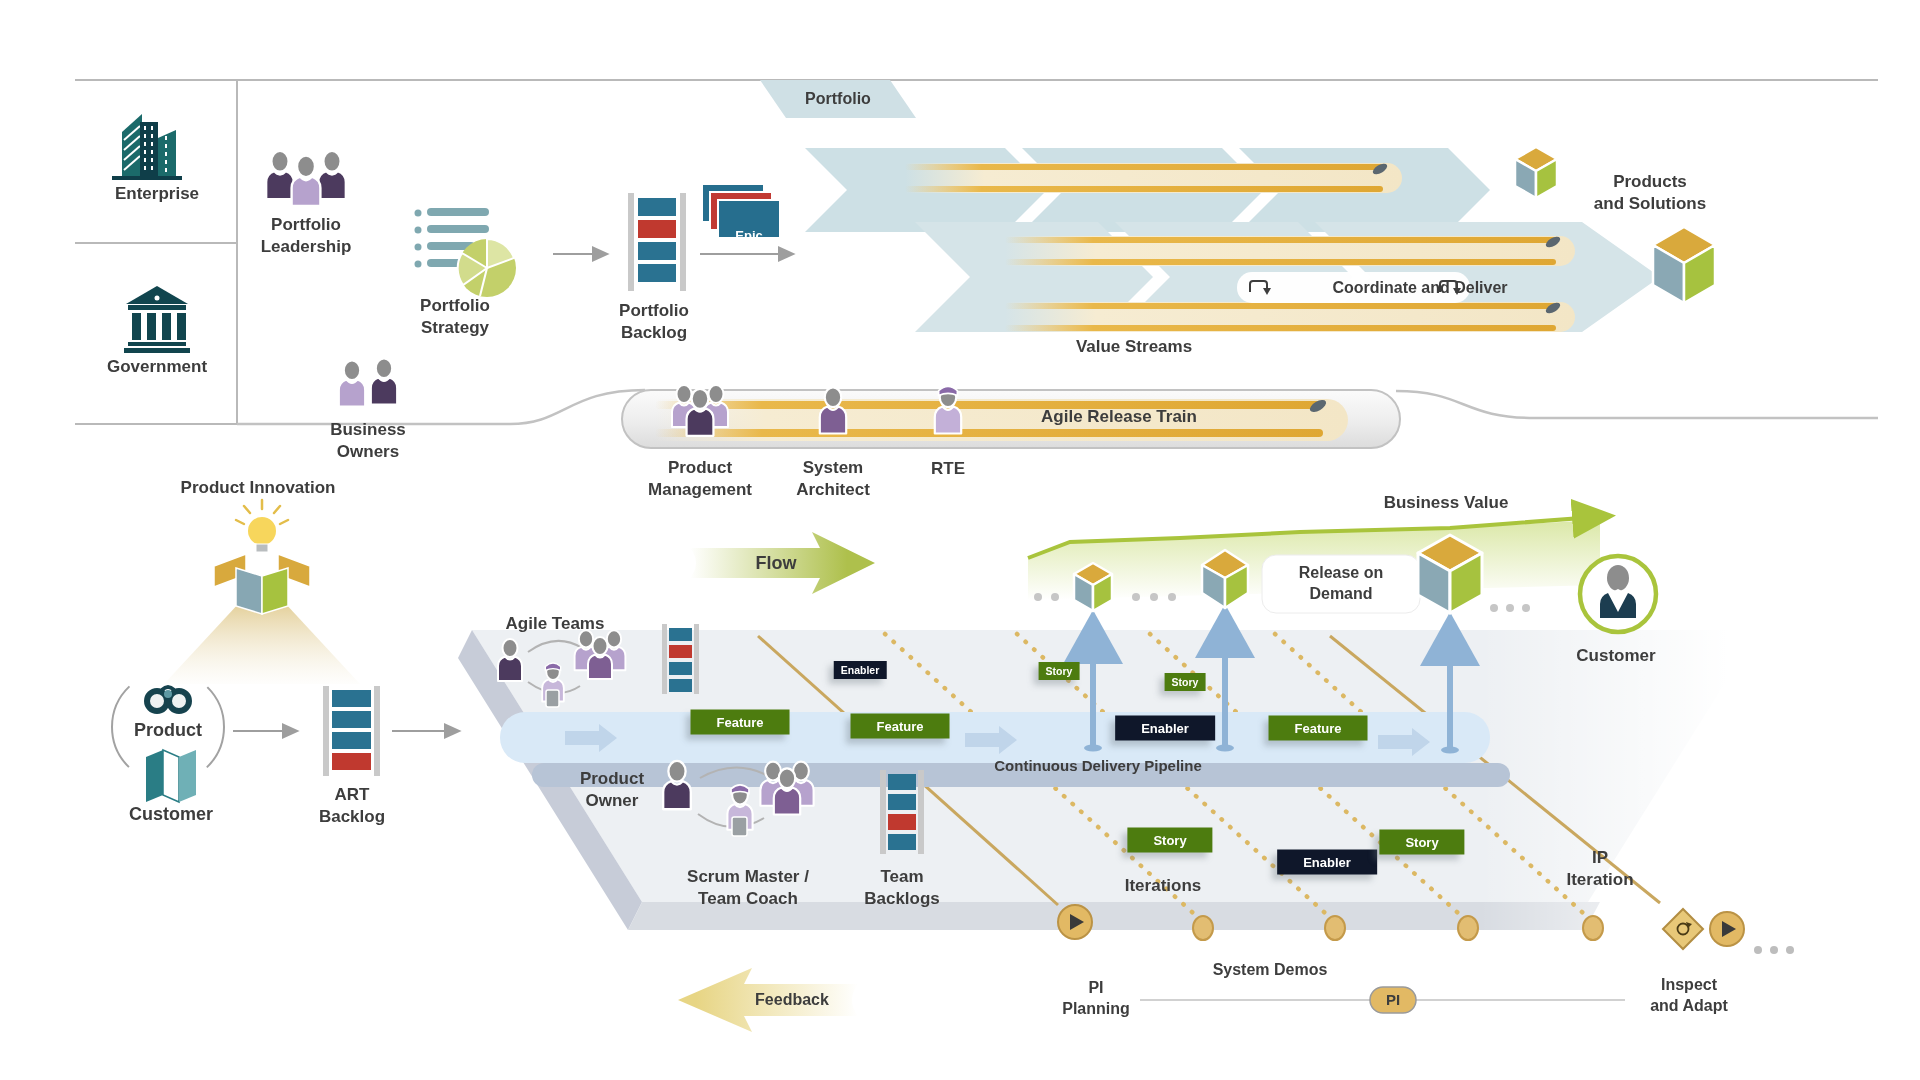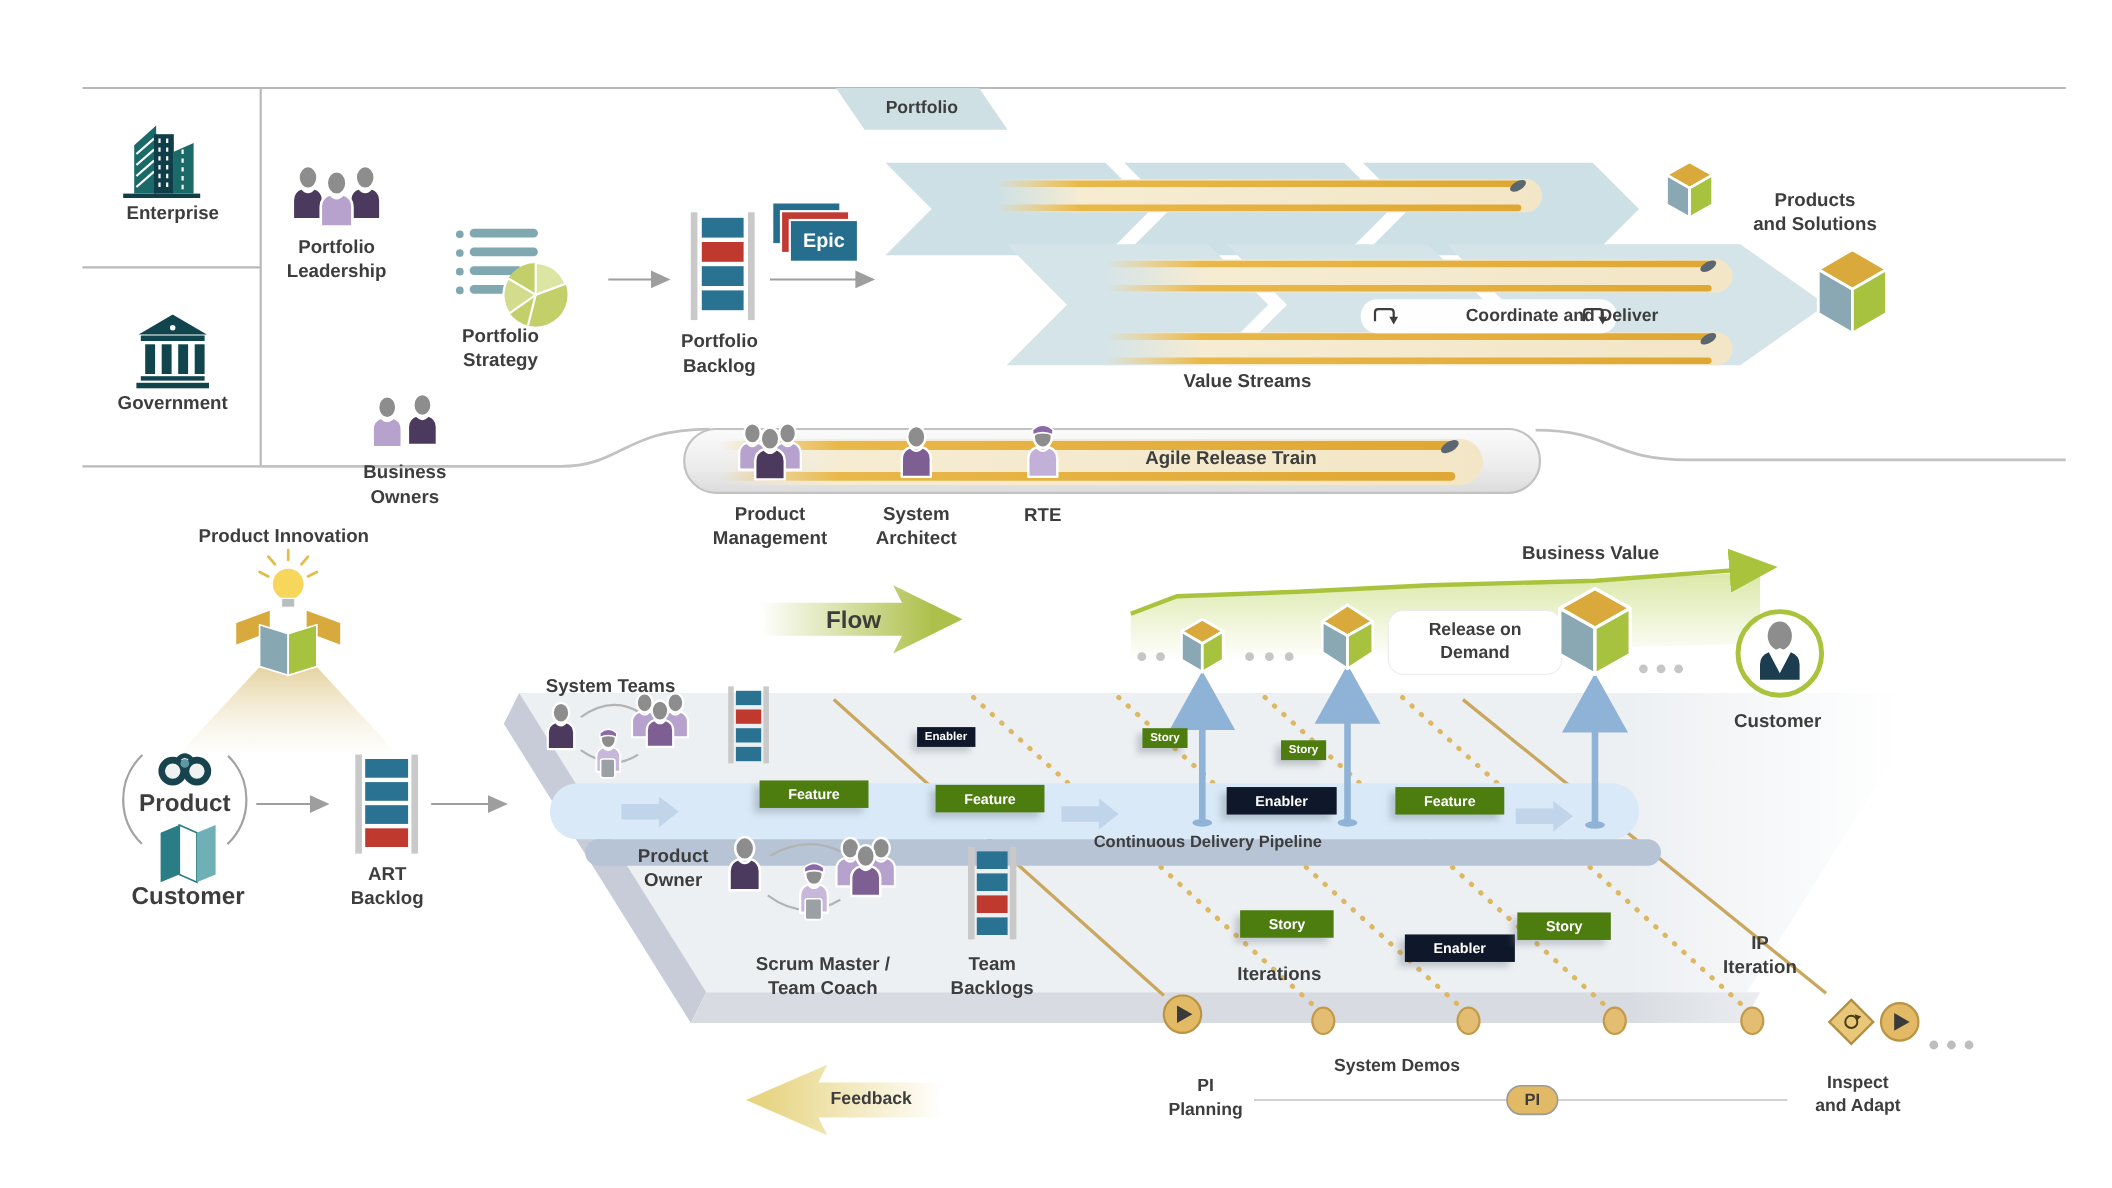--- a/index.html
+++ b/index.html
@@ -1,20 +1,20 @@
 <!DOCTYPE html>
 <html><head>
 <meta charset="utf-8">
 <style>
   html,body{margin:0;padding:0;background:#fff;}
   #stage{position:relative;width:1920px;height:1052px;background:#fff;overflow:hidden;
          font-family:"Liberation Sans",sans-serif;}
   #bg{position:absolute;left:0;top:0;}
   .lb{position:absolute;transform:translate(-50%,-50%);font:700 17px/1.3 "Liberation Sans",sans-serif;
-      color:#3d3d3d;text-align:center;white-space:pre;z-index:5;}.s15{font-size:15px}.s16{font-size:16px}.s18{font-size:22px}
+      color:#3d3d3d;text-align:center;white-space:pre;z-index:5;}.s15{font-size:15px}.s16{font-size:16px}.s18{font-size:18px}
   .white{color:#fff;}
   .chip{position:absolute;transform:translate(-50%,-50%);color:#fff;
         font:700 13px "Liberation Sans",sans-serif;padding:5px 26px;white-space:nowrap;z-index:6;
         box-shadow:-5px 5px 6px rgba(110,120,130,.35);}
   .chip.blue{background:#4d7c0f}.chip.red{background:#0f172a}
   .chip.sm{font-size:10.5px;padding:3px 7px}
 </style>
 </head>
 <body>
 
@@ -414,40 +414,40 @@
 
 <div class="lb" style="left:838px;top:99px;font-size:16px">Portfolio</div>
 <div class="lb" style="left:157px;top:194px">Enterprise</div>
 <div class="lb" style="left:157px;top:367px">Government</div>
 <div class="lb" style="left:306px;top:236px">Portfolio
 Leadership</div>
 <div class="lb" style="left:455px;top:317px">Portfolio
 Strategy</div>
 <div class="lb" style="left:654px;top:322px">Portfolio
 Backlog</div>
-<div class="lb white" style="left:749px;top:219px;font-size:18px">Epic</div>
+<div class="lb white" style="left:749px;top:236px;font-size:13px">Epic</div>
 <div class="lb" style="left:1420px;top:288px;font-size:16px">Coordinate and Deliver</div>
 <div class="lb" style="left:1134px;top:347px">Value Streams</div>
 <div class="lb" style="left:1650px;top:193px">Products
 and Solutions</div>
 <div class="lb" style="left:368px;top:441px">Business
 Owners</div>
 <div class="lb" style="left:1119px;top:417px">Agile Release Train</div>
 <div class="lb" style="left:700px;top:479px">Product
 Management</div>
 <div class="lb" style="left:833px;top:479px">System
 Architect</div>
 <div class="lb" style="left:948px;top:469px">RTE</div>
 <div class="lb" style="left:258px;top:488px">Product Innovation</div>
 <div class="lb s18" style="left:168px;top:731px">Product</div>
 <div class="lb s18" style="left:171px;top:815px">Customer</div>
 <div class="lb" style="left:352px;top:806px">ART
 Backlog</div>
 <div class="lb s18" style="left:776px;top:564px">Flow</div>
-<div class="lb" style="left:555px;top:624px">System Teams</div>
+<div class="lb" style="left:555px;top:624px">Agile Teams</div>
 <div class="lb" style="left:1446px;top:503px">Business Value</div>
 <div class="lb s16" style="left:1341px;top:584px">Release on
 Demand</div>
 <div class="lb" style="left:1616px;top:656px">Customer</div>
 <div class="lb s15" style="left:1098px;top:766px">Continuous Delivery Pipeline</div>
 <div class="lb" style="left:612px;top:790px">Product
 Owner</div>
 <div class="lb" style="left:748px;top:888px">Scrum Master /
 Team Coach</div>
 <div class="lb" style="left:902px;top:888px">Team

